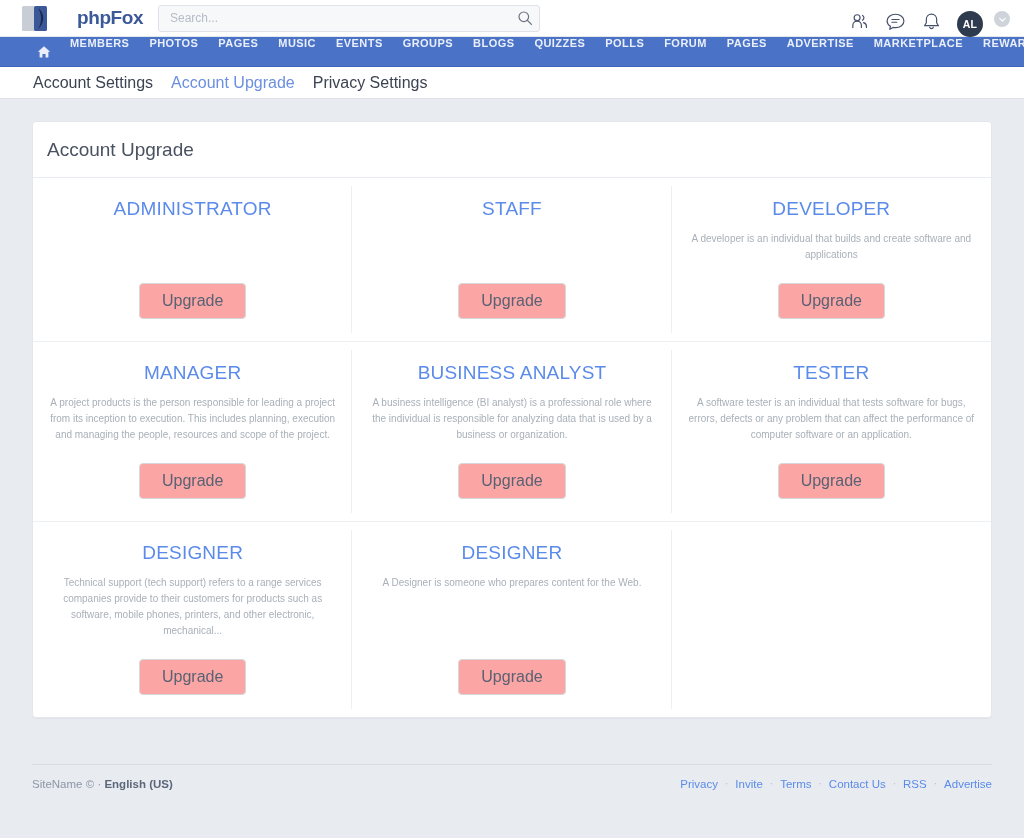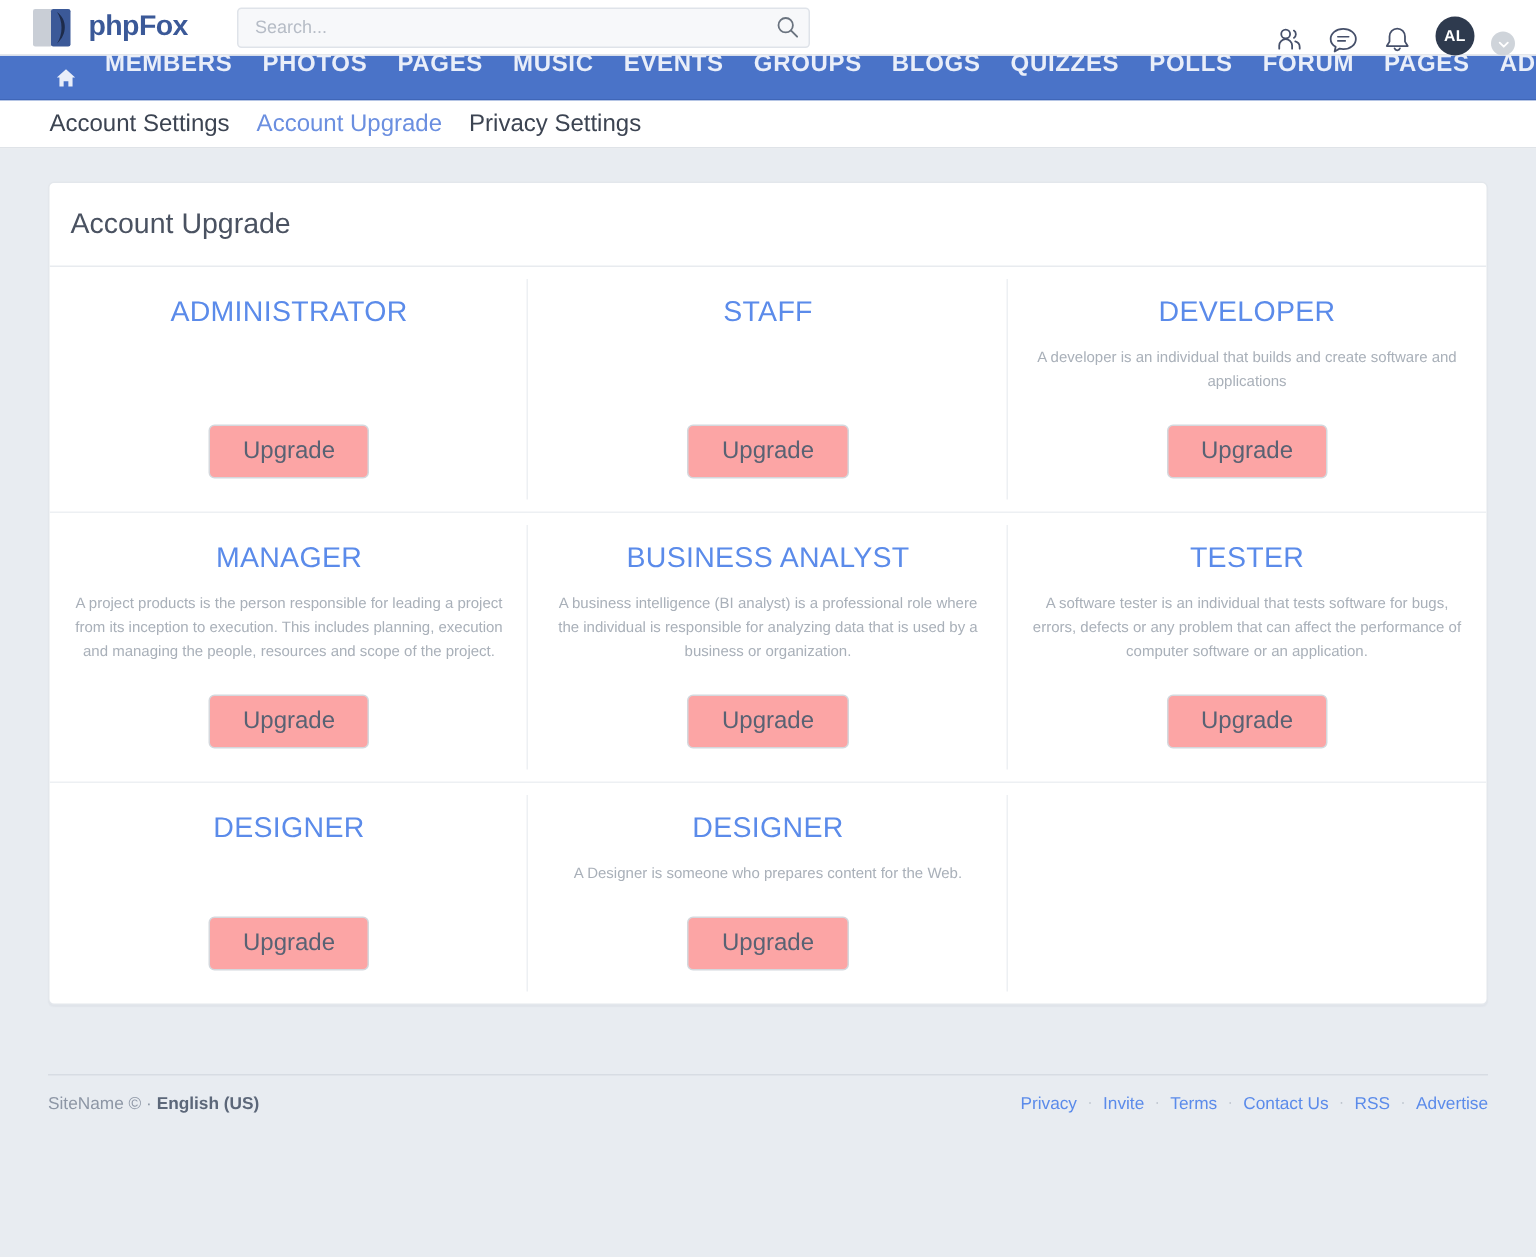--- a/index.html
+++ b/index.html
@@ -21,21 +21,21 @@
     background: #ffffff;
     display: flex;
     align-items: center;
     padding: 0 14px 0 22px;
     border-bottom: 1px solid #e4e7ec;
     position: relative;
   }
   .brand {
     display: flex;
     align-items: center;
-    gap: 7px;
+    gap: 25px;
     width: 128px;
     flex: none;
   }
   .brand-mark {
     width: 30px;
     height: 27px;
     position: relative;
     flex: none;
   }
   .brand-text {
@@ -71,21 +71,21 @@
     height: 16px;
     cursor: pointer;
     background: none;
     border: none;
     padding: 0;
     line-height: 0;
   }
   .topbar-right {
     margin-left: auto;
     display: flex;
-    align-items: flex-end;
+    align-items: flex-start;
     gap: 15px;
     margin-top: 12px;
   }
   .tb-icon {
     width: 21px;
     height: 21px;
     line-height: 0;
     cursor: pointer;
     display: block;
   }
@@ -120,21 +120,21 @@
     height: 30px;
     background: #4a73c8;
     display: flex;
     align-items: center;
     padding-left: 28px;
     gap: 0;
     border-bottom: 1px solid #3f66b8;
   }
   .nav-item {
     color: #e9eef9;
-    font-size: 16px;
+    font-size: 11px;
     font-weight: bold;
     letter-spacing: 0.45px;
     padding: 0 10px;
     line-height: 30px;
     height: 47px;
     cursor: pointer;
     white-space: nowrap;
   }
   .nav-home {
     padding: 0 9px;
@@ -394,20 +394,21 @@
 
       <div class="cell bdr-b">
         <div class="cell-title">TESTER</div>
         <div class="cell-desc">A software tester is an individual that tests software for bugs, errors, defects or any problem that can affect the performance of computer software or an application.</div>
         <div class="cell-spacer"></div>
         <button class="upgrade-btn">Upgrade</button>
       </div>
 
       <div class="cell bdr-r">
         <div class="cell-title">DESIGNER</div>
+        <div class="cell-desc">Technical support (tech support) refers to a range services companies provide to their customers for products such as software, mobile phones, printers, and other electronic, mechanical...</div>
         <div class="cell-spacer"></div>
         <button class="upgrade-btn">Upgrade</button>
       </div>
 
       <div class="cell bdr-r">
         <div class="cell-title">DESIGNER</div>
         <div class="cell-desc">A Designer is someone who prepares content for the Web.</div>
         <div class="cell-spacer"></div>
         <button class="upgrade-btn">Upgrade</button>
       </div>

